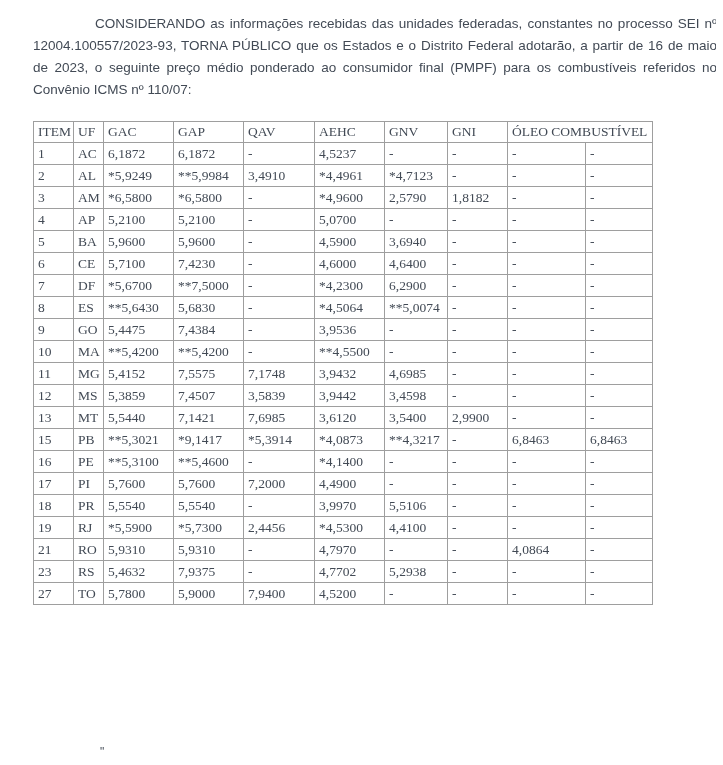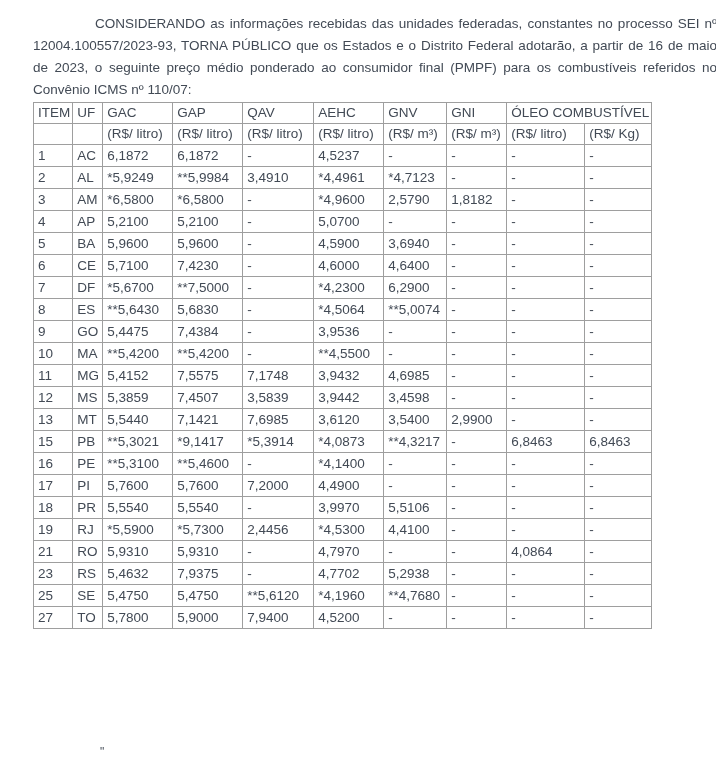--- a/index.html
+++ b/index.html
@@ -22,21 +22,22 @@
     width: 684px;
     font-size: 13.5px;
     line-height: 22px;
     text-align: justify;
     text-indent: 62px;
     color: #424a55;
   }
   table.pmpf {
     border-collapse: collapse;
     table-layout: fixed;
-    margin: 1px 0 0 33px;
+    margin: 20px 0 0 33px;
+    font-family: Liberation Serif, serif;
   }
   table.pmpf th,
   table.pmpf td {
     border: 1px solid #9e9e9e;
     font-size: 13.5px;
     font-weight: normal;
     color: #424a55;
     text-align: left;
     vertical-align: middle;
     padding: 0 2px 0 4px;
@@ -82,32 +83,20 @@
           <th>ITEM</th>
           <th>UF</th>
           <th>GAC</th>
           <th>GAP</th>
           <th>QAV</th>
           <th>AEHC</th>
           <th>GNV</th>
           <th>GNI</th>
           <th colspan="2">ÓLEO COMBUSTÍVEL</th>
         </tr>
-      <tr>
-          <th></th>
-          <th></th>
-          <th>(R$/ litro)</th>
-          <th>(R$/ litro)</th>
-          <th>(R$/ litro)</th>
-          <th>(R$/ litro)</th>
-          <th>(R$/ m³)</th>
-          <th>(R$/ m³)</th>
-          <th>(R$/ litro)</th>
-          <th>(R$/ Kg)</th>
-        </tr>
     </thead>
     <tbody>
         <tr>
           <td>1</td>
           <td>AC</td>
           <td>6,1872</td>
           <td>6,1872</td>
           <td>-</td>
           <td>4,5237</td>
           <td>-</td>
@@ -337,32 +326,20 @@
           <td>5,4632</td>
           <td>7,9375</td>
           <td>-</td>
           <td>4,7702</td>
           <td>5,2938</td>
           <td>-</td>
           <td>-</td>
           <td>-</td>
         </tr>
         <tr>
-          <td>25</td>
-          <td>SE</td>
-          <td>5,4750</td>
-          <td>5,4750</td>
-          <td>**5,6120</td>
-          <td>*4,1960</td>
-          <td>**4,7680</td>
-          <td>-</td>
-          <td>-</td>
-          <td>-</td>
-        </tr>
-        <tr>
           <td>27</td>
           <td>TO</td>
           <td>5,7800</td>
           <td>5,9000</td>
           <td>7,9400</td>
           <td>4,5200</td>
           <td>-</td>
           <td>-</td>
           <td>-</td>
           <td>-</td>

